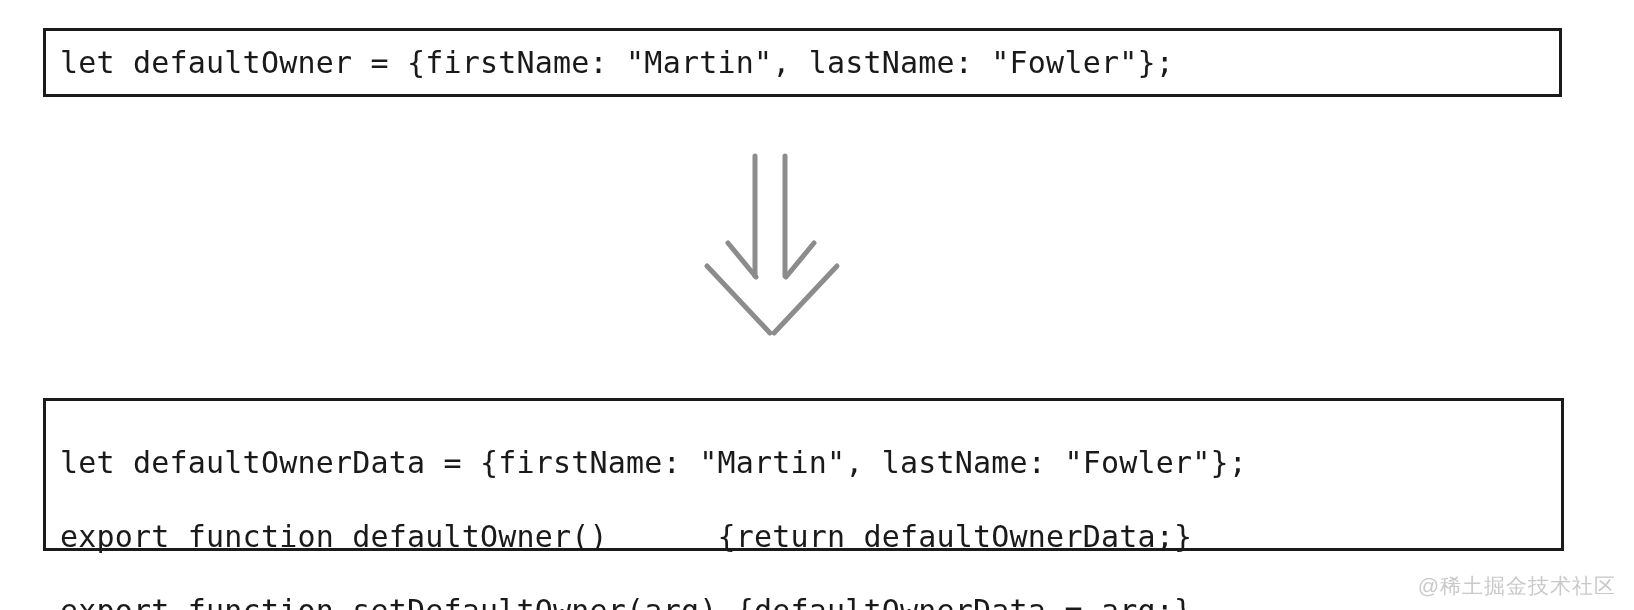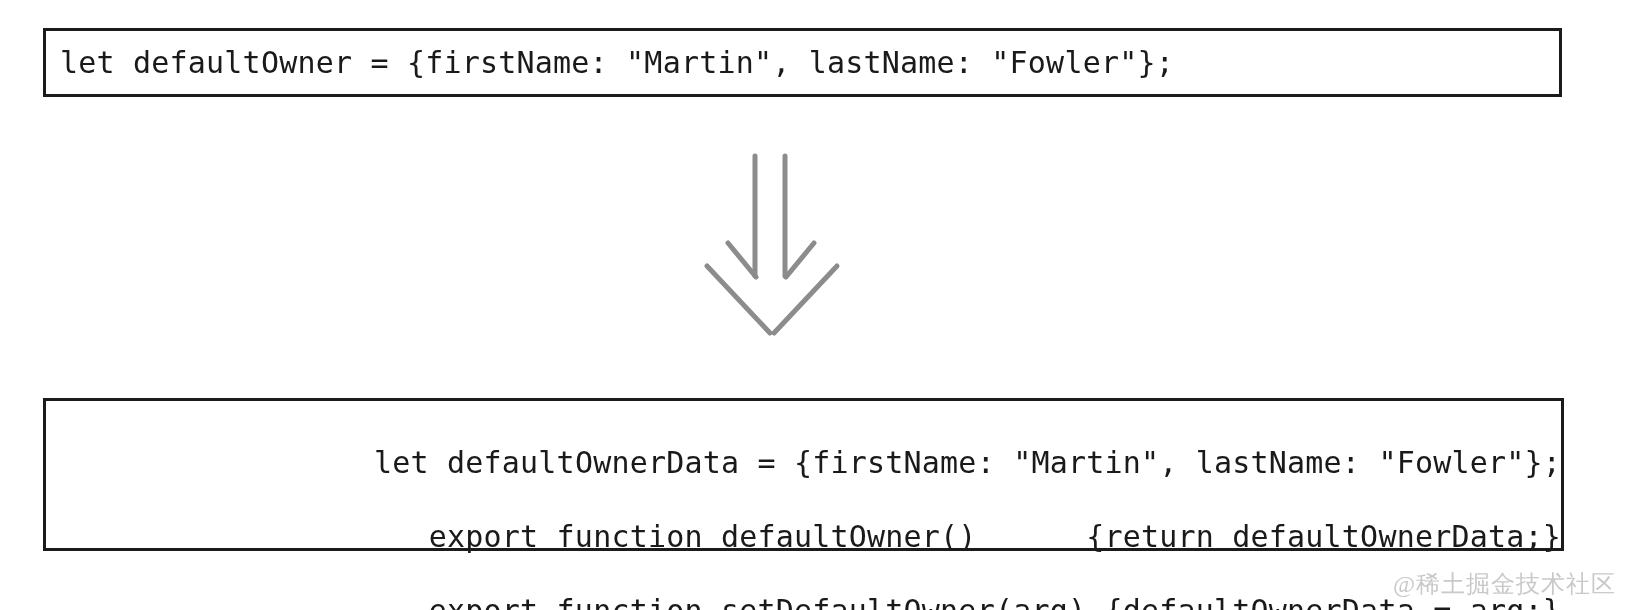--- a/index.html
+++ b/index.html
@@ -41,21 +41,20 @@
     display: flex;
     align-items: center;
   }
 
   .code-box.after {
     left: 43px;
     top: 398px;
     width: 1521px;
     height: 153px;
     padding: 10px 0 0 14px;
-    text-align: right;
   }
 
   .code-line {
     font-family: "DejaVu Sans Mono", monospace;
     font-size: 30px;
     line-height: 44px;
     color: #1a1a1a;
     white-space: pre;
     letter-spacing: 0.2px;
   }
@@ -76,22 +75,22 @@
     display: block;
     width: 150px;
     height: 190px;
   }
 
   
   .watermark {
     position: absolute;
     right: 18px;
     bottom: 10px;
-    font-family: Liberation Serif, serif;
-    font-size: 24px;
+    font-family: Liberation Sans, sans-serif;
+    font-size: 21px;
     color: #c9c9c9;
     letter-spacing: 1px;
     white-space: nowrap;
   }
 </style>
 </head>
 <body>
 
 <div class="figure">
 

